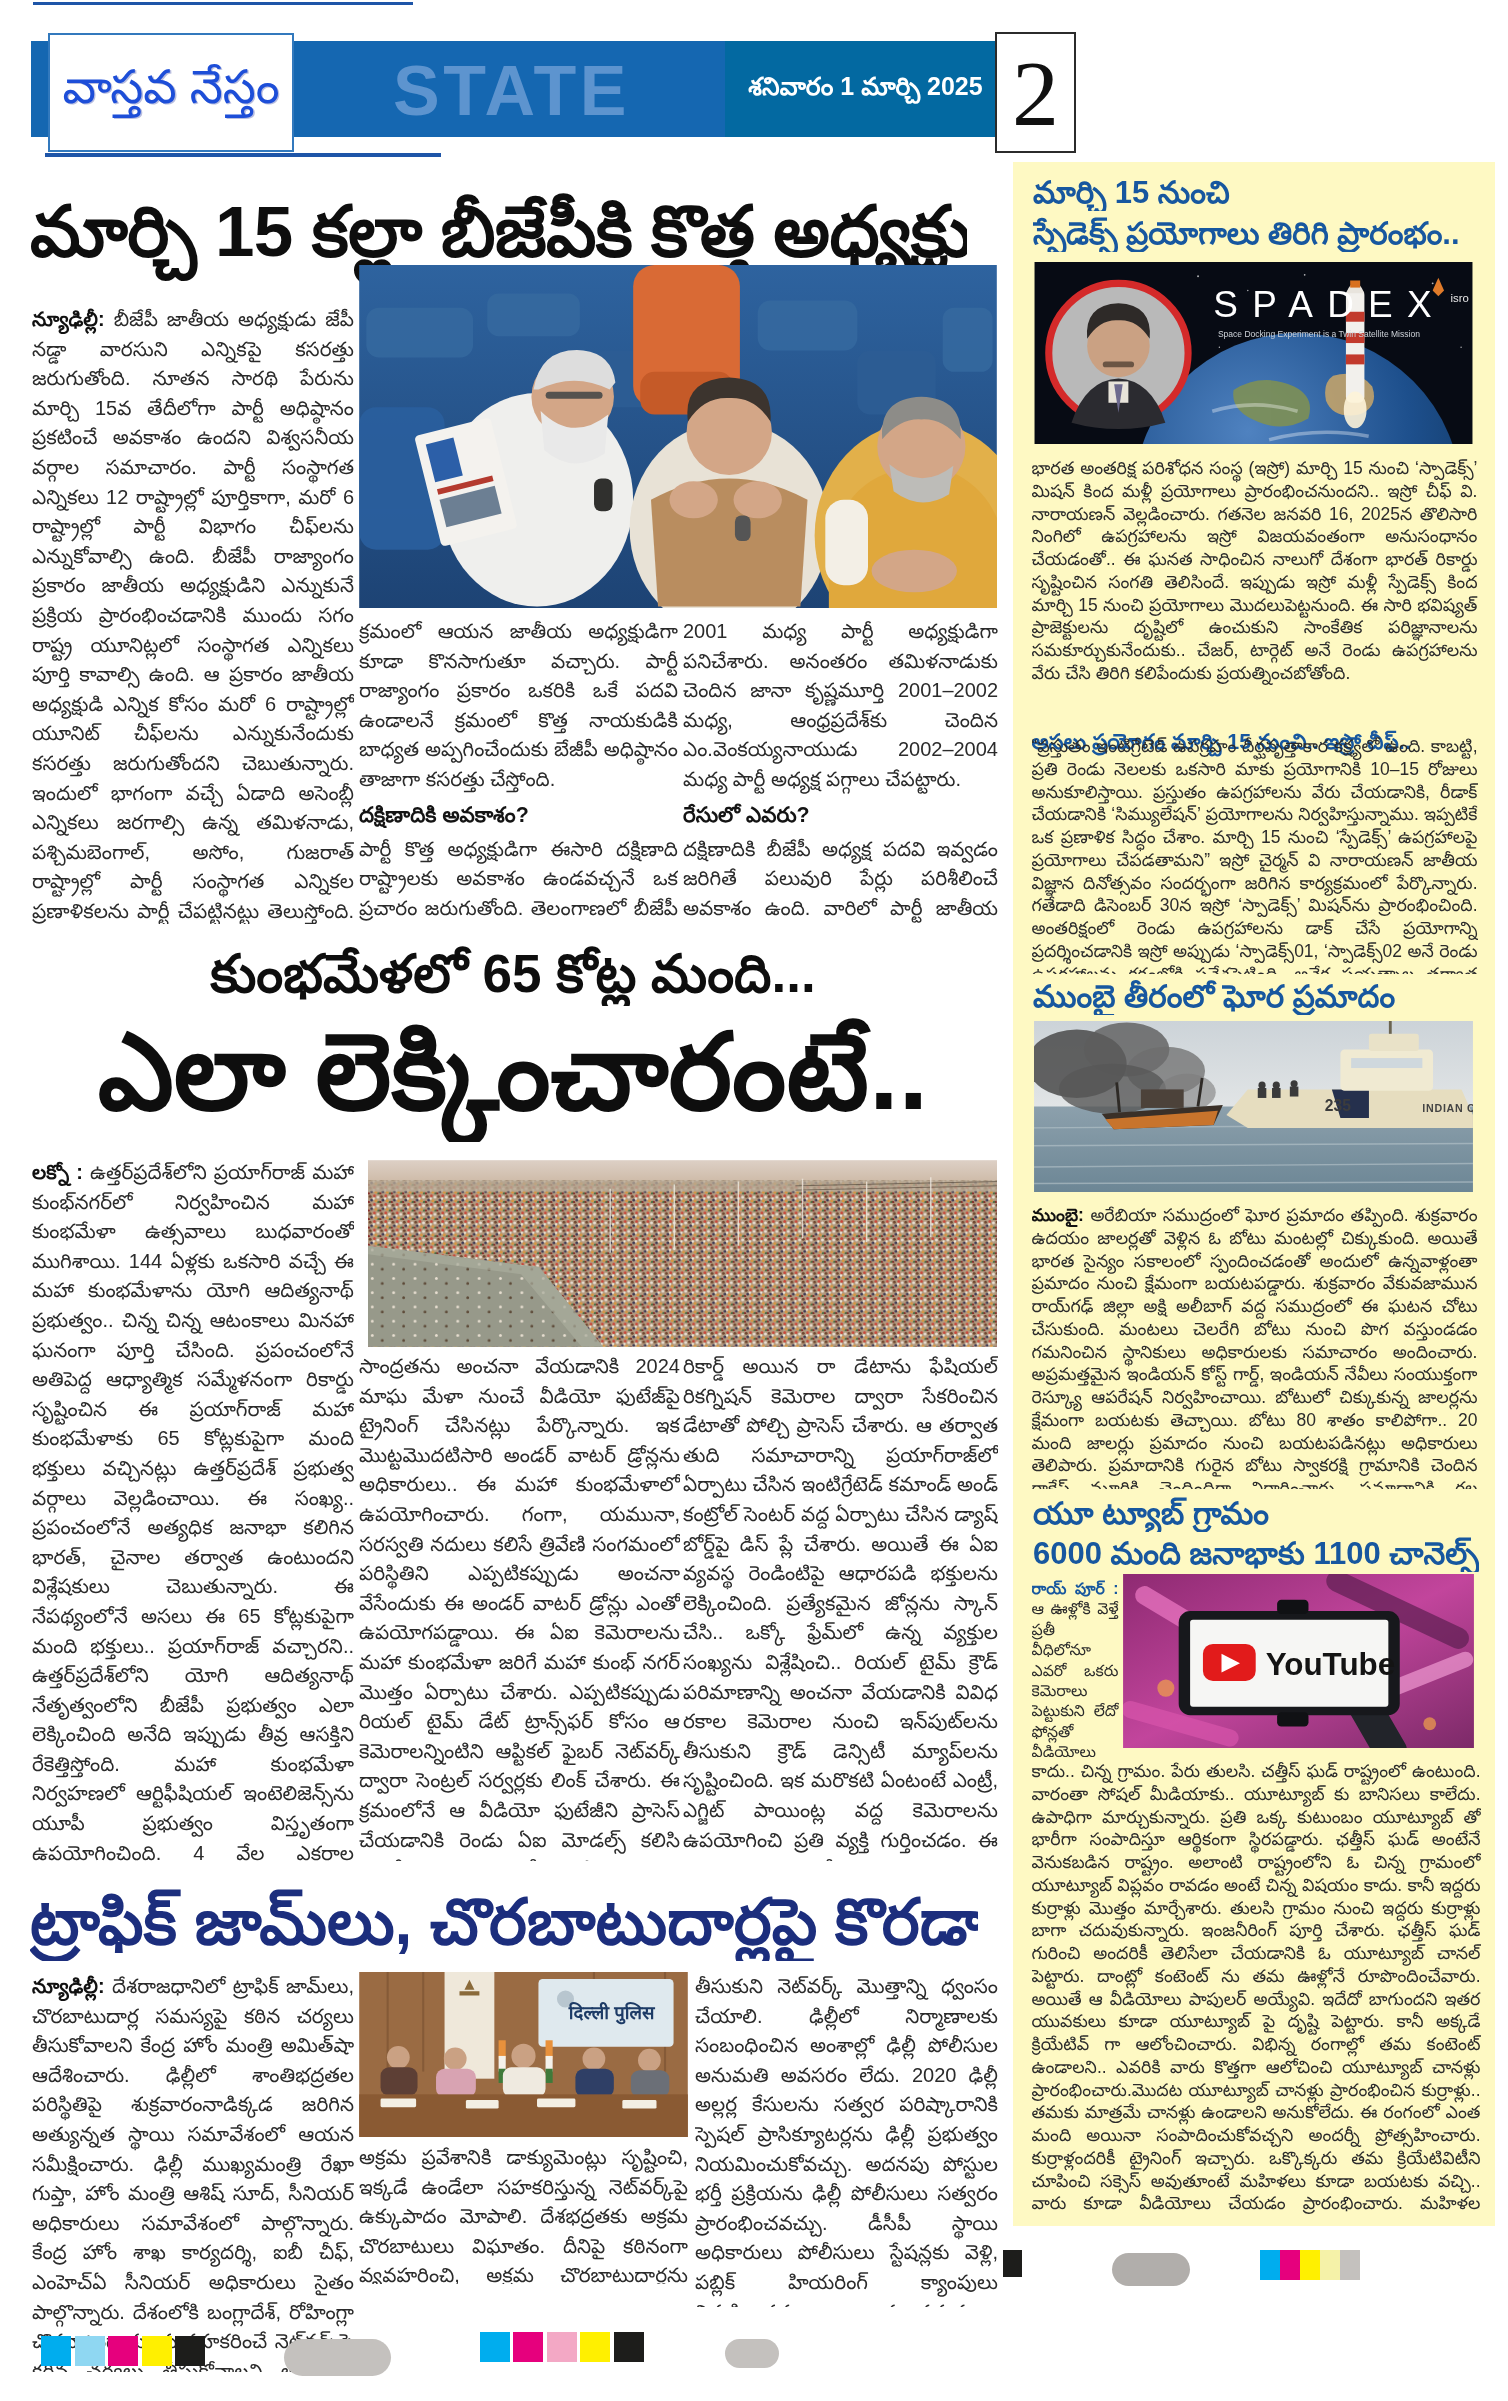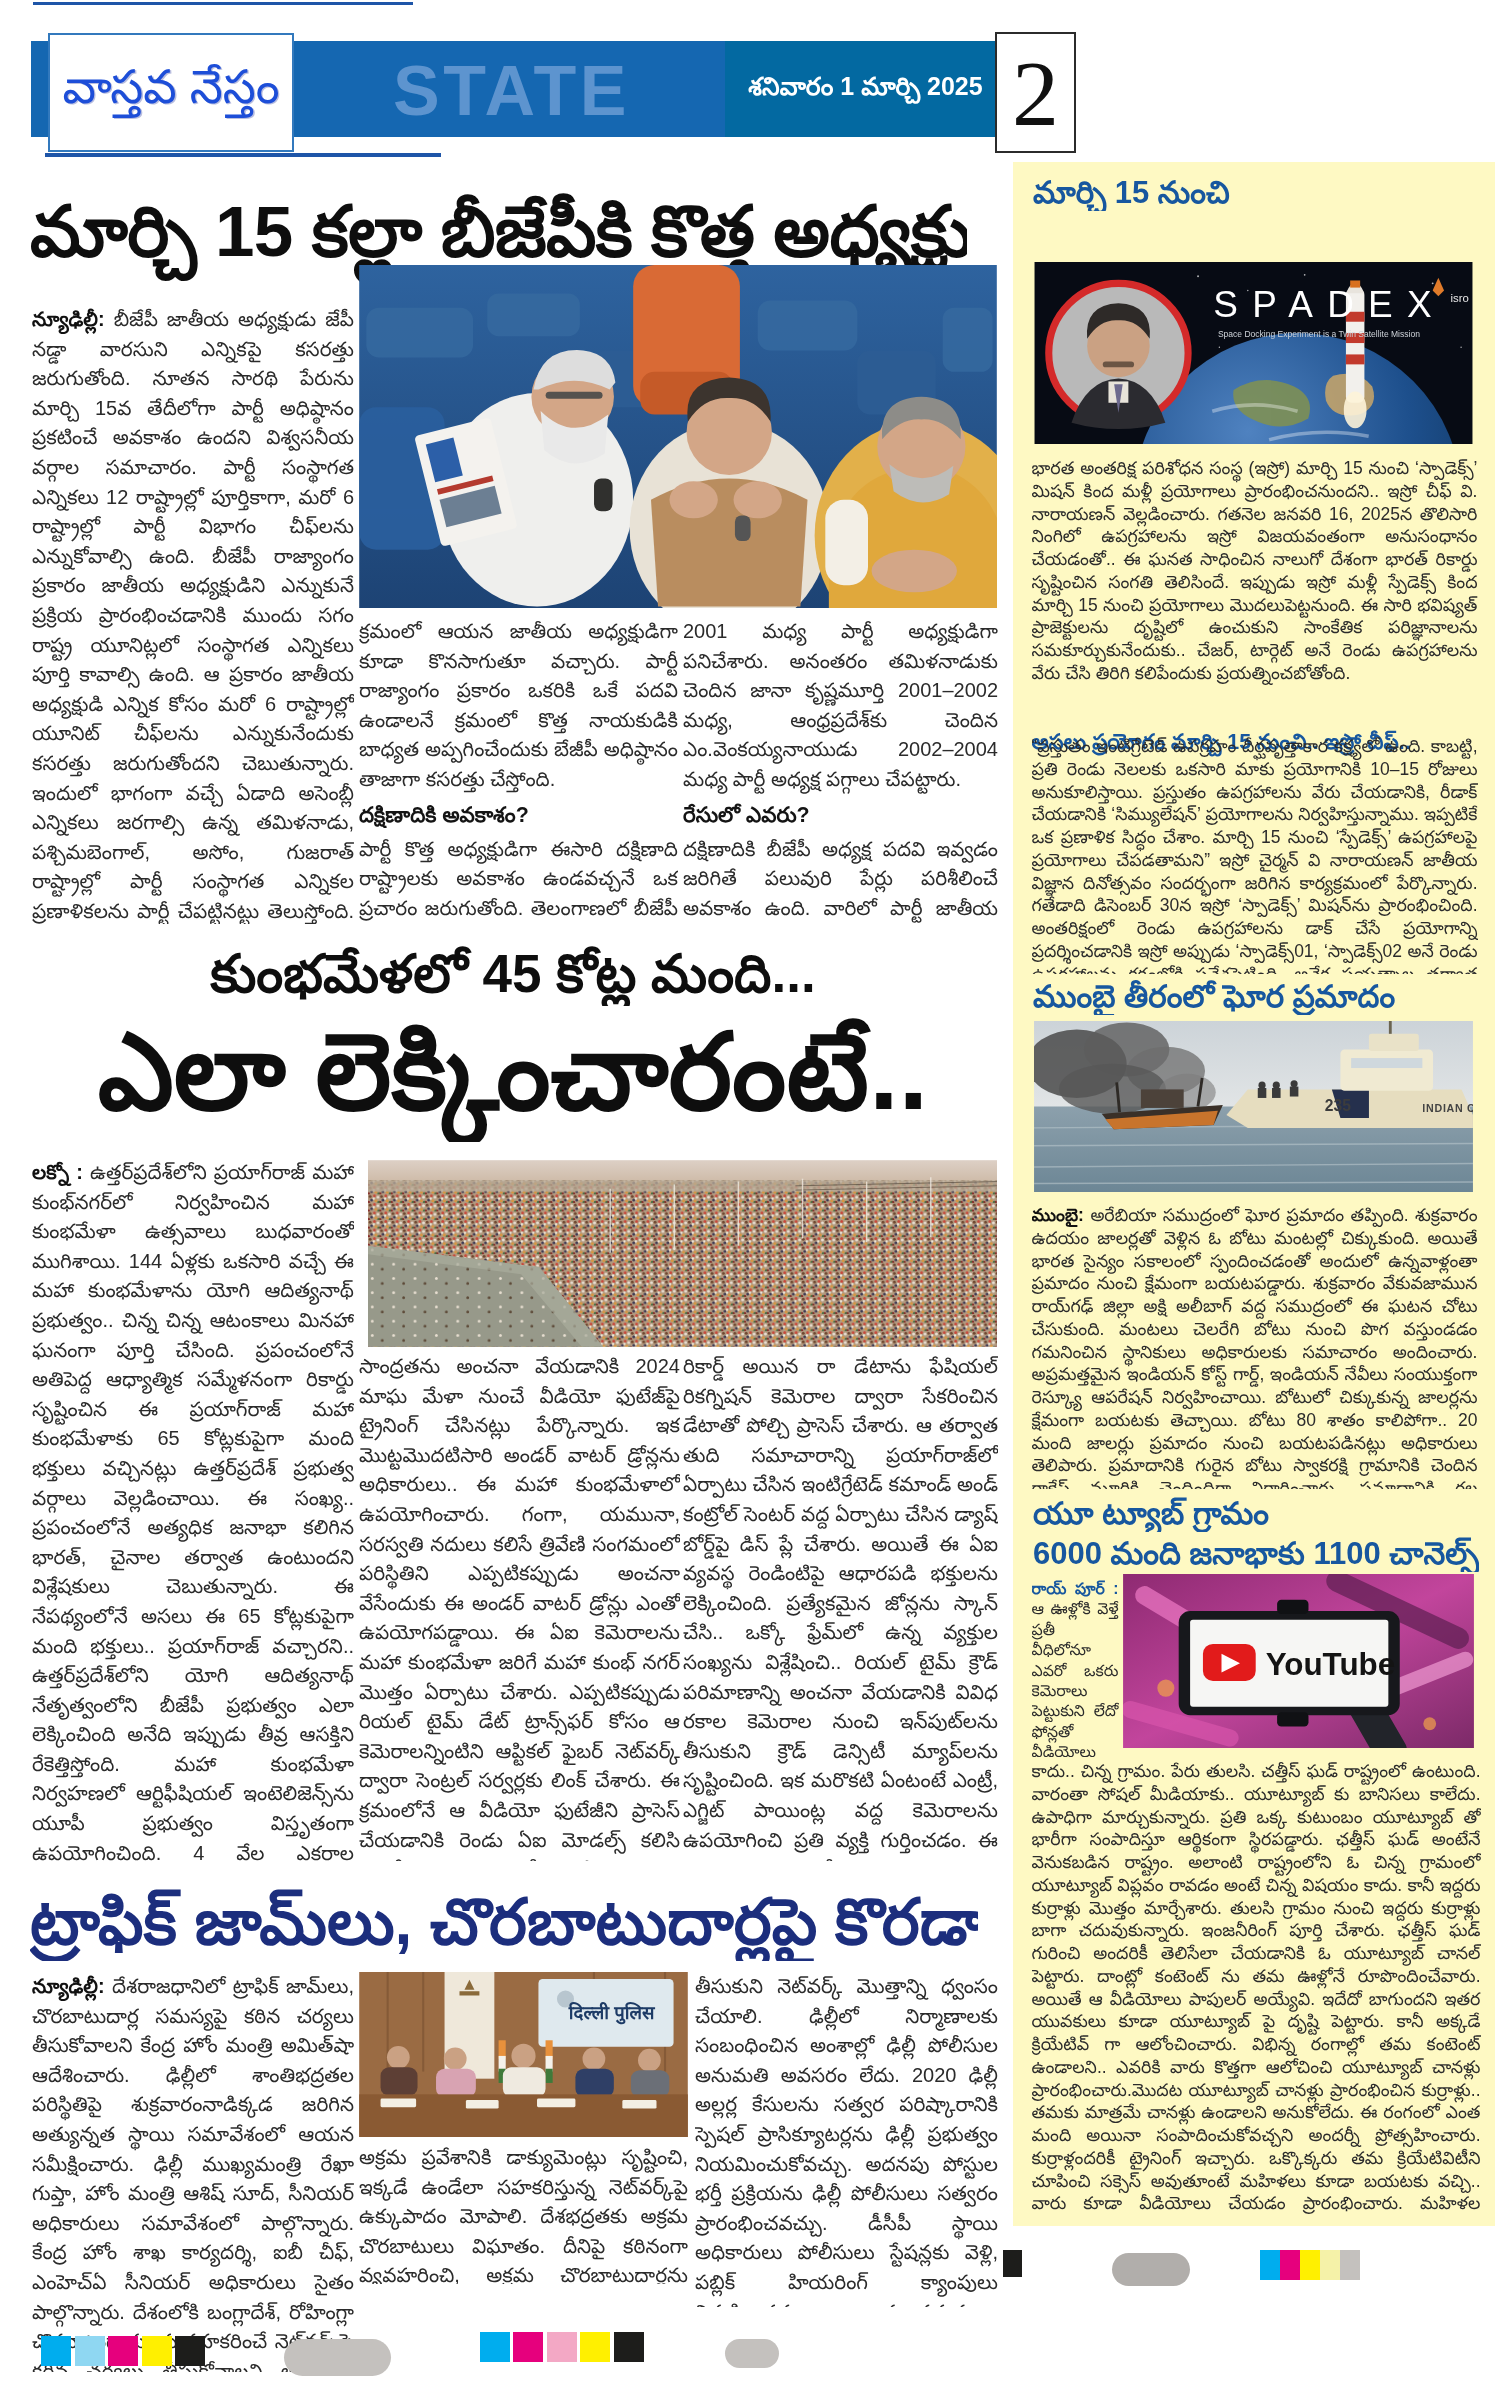--- a/index.html
+++ b/index.html
@@ -142,21 +142,21 @@
     <div class="sub">దక్షిణాదికి అవకాశం?</div>
     <p>పార్టీ కొత్త అధ్యక్షుడిగా ఈసారి దక్షిణాది రాష్ట్రాలకు అవకాశం ఉండవచ్చనే ఒక ప్రచారం జరుగుతోంది. తెలంగాణలో బీజేపీ బలం పెంచుకుంటూ ముందుకెళ్తుండగా, ఆంధ్రప్రదేశ్‌లో టీడీపీ ప్రభుత్వంతో కలిసి అధికారం పంచుకుంటోంది. ఈక్రమంలో దక్షిణాది రాష్ట్రాలకు చెందిన ఒకరికి పార్టీ అధ్యక్ష పగ్గాలు అప్పగించే అవకాశాలు ఉండవచ్చని అంటున్నారు. గతంలోనూ దక్షిణాదికి ప్రాధాన్యత కల్పించిన సందర్భాలు ఉన్నాయి. ఆంధ్రప్రదేశ్‌కు చెదిన బంగారు లక్ష్మణ్ 2000–</p>
   </div>
 
   <div class="abs col" style="left:683px;top:617px;width:315px;height:306px;">
     <p>2001 మధ్య పార్టీ అధ్యక్షుడిగా పనిచేశారు. అనంతరం తమిళనాడుకు చెందిన జానా కృష్ణమూర్తి 2001–2002 మధ్య, ఆంధ్రప్రదేశ్‌కు చెందిన ఎం.వెంకయ్యనాయుడు 2002–2004 మధ్య పార్టీ అధ్యక్ష పగ్గాలు చేపట్టారు.</p>
     <div class="sub">రేసులో ఎవరు?</div>
     <p>దక్షిణాదికి బీజేపీ అధ్యక్ష పదవి ఇవ్వడం జరిగితే పలువురి పేర్లు పరిశీలించే అవకాశం ఉంది. వారిలో పార్టీ జాతీయ ప్రధాన కార్యదర్శి బీఎల్ సంతోష్, డాక్టర్ కె.లక్ష్మణ్ – ఓబీసీ మోర్చా జాతీయ అధ్యక్షుడు, వనతి శ్రీనివాసన్– మహిళా మోర్చా జాతీయ అధ్యక్షురాలు ఉండవచ్చు. మహిళా నేతకు అధ్యక్ష పగ్గాలు అప్పగిస్తే మాత్రం ఒక మహిళకు బీజేపీ మొదటిసారి పార్టీ పగ్గాలు అప్పగించినట్టవుతుంది.</p>
   </div>
 
-  <div class="abs h-black kumbh-kicker">కుంభమేళలో 45 కోట్ల మంది...</div>
+  <div class="abs h-black kumbh-kicker">కుంభమేళలో 65 కోట్ల మంది...</div>
   <div class="abs h-black kumbh-headline">ఎలా లెక్కించారంటే..</div>
 
   <div class="abs col" style="left:32px;top:1158px;width:322px;height:704px;">
     <p><span class="lead">లక్నో :</span>
        <span>ఉత్తర్‌ప్రదేశ్‌లోని ప్రయాగ్‌రాజ్ మహా కుంభ్‌నగర్‌లో నిర్వహించిన మహా కుంభమేళా ఉత్సవాలు బుధవారంతో ముగిశాయి. 144 ఏళ్లకు ఒకసారి వచ్చే ఈ మహా కుంభమేళాను యోగి ఆదిత్యనాథ్ ప్రభుత్వం.. చిన్న చిన్న ఆటంకాలు మినహా ఘనంగా పూర్తి చేసింది. ప్రపంచంలోనే అతిపెద్ద ఆధ్యాత్మిక సమ్మేళనంగా రికార్డు సృష్టించిన ఈ ప్రయాగ్‌రాజ్ మహా కుంభమేళాకు 65 కోట్లకుపైగా మంది భక్తులు వచ్చినట్లు ఉత్తర్‌ప్రదేశ్ ప్రభుత్వ వర్గాలు వెల్లడించాయి. ఈ సంఖ్య.. ప్రపంచంలోనే అత్యధిక జనాభా కలిగిన భారత్, చైనాల తర్వాత ఉంటుందని విశ్లేషకులు చెబుతున్నారు. ఈ నేపథ్యంలోనే అసలు ఈ 65 కోట్లకుపైగా మంది భక్తులు.. ప్రయాగ్‌రాజ్ వచ్చారని.. ఉత్తర్‌ప్రదేశ్‌లోని యోగి ఆదిత్యనాథ్ నేతృత్వంలోని బీజేపీ ప్రభుత్వం ఎలా లెక్కించింది అనేది ఇప్పుడు తీవ్ర ఆసక్తిని రేకెత్తిస్తోంది. మహా కుంభమేళా నిర్వహణలో ఆర్టిఫీషియల్ ఇంటెలిజెన్స్‌ను యూపీ ప్రభుత్వం విస్తృతంగా ఉపయోగించింది. 4 వేల ఎకరాల వైశాల్యంలో 2750 సీసీ కెమెరాలను 24 గంటలు పనిచేశాయి. వాటిలో 250 ఏఐ ఆధారిత కెమెరాలు ఉన్నాయి. ఇవన్నీ సమాచారాన్ని కమాండ్ సెంటర్ కు నిరంతరం అందించాయి. ఎంతమంది వస్తున్నారు,పార్కింగ్ స్థలంలో వాహనాలు సంఖ్య, కూడళ్లలో రద్దీ పరిస్థితి ఎప్పటికప్పుడు తెలుసుకునే విధంగా ఏర్పాట్లు చేశారు.అయితే మహా కుంభమేళాకు భక్తులు వచ్చే ఎంట్రీ, ఎగ్జిట్ పాయింట్ల వద్ద ఆర్టిఫిషియల్ ఇంటెలిజెన్స్–ఏఐతో కూడిన సీసీటీవీలతో నిఘా ఏర్పాటు చేశారు. వీటి వల్ల రోజువారీగా మహా కుంభమేళాకు ఎంత మంది భక్తులు వచ్చారు అనేది లెక్కించారు. కుంభమేళాకు వచ్చే భక్తుల సంఖ్యను కచ్చితంగా లెక్కించడానికి ఏఐని ఉపయోగించినట్లు డివిజనల్ కమిషనర్ విజయ్ విశ్వాస్ వెల్లడించారు. అయితే ఈ ఏడాది జనవరి 13వ తేదీన ప్రారంభం అయిన మహా కుంభమేళా 45 రోజుల పాటు సాగి.. బుధవారం(ఫిబ్రవరి 26) మహా శివరాత్రి సందర్భంగా ముగిసింది. కానీ రద్దీగా గుంపులు గుంపులుగా ఉండే జనాన్ని లెక్కించేందుకు ఈ ఆర్టిఫిషియల్ ఇంటెలిజన్స్‌ను ఉపయోగించడం ఏడాది ముందు నుంచే ప్రారంభించినట్లు తెలిపారు. అయితే ఈ ఏఐ ద్వారా , జన</span></p>
   </div>
 
   <div class="abs photo" style="left:368px;top:1160px;width:629px;height:187px;">
     <svg width="629" height="187" viewBox="0 0 883 262">
       <defs>
@@ -267,20 +267,21 @@
   <div class="abs col" style="left:359px;top:2143px;width:329px;height:141px;">
     <p>అక్రమ ప్రవేశానికి డాక్యుమెంట్లు సృష్టించి, ఇక్కడే ఉండేలా సహకరిస్తున్న నెట్‌వర్క్‌పై ఉక్కుపాదం మోపాలి. దేశభద్రతకు అక్రమ చొరబాటులు విఘాతం. దీనిపై కఠినంగా వ్యవహరించి, అక్రమ చొరబాటుదార్లను గుర్తించి, వారిని వెనక్కి పంపాలి. ఢిల్లీలోని అంతర్రాష్ట్ర ముఠాలను గుర్తించి కఠినంగా వ్యవహరించేందుకు ఢిల్లీ పోలీసులు అత్యధిక ప్రాధాన్యత ఇవ్వాలి. నార్కోటిక్ కేసులను సీరియస్‌గా</p>
   </div>
   <div class="abs col" style="left:695px;top:1972px;width:303px;height:335px;">
     <p>తీసుకుని నెట్‌వర్క్ మొత్తాన్ని ధ్వంసం చేయాలి. ఢిల్లీలో నిర్మాణాలకు సంబంధించిన అంశాల్లో ఢిల్లీ పోలీసుల అనుమతి అవసరం లేదు. 2020 ఢిల్లీ అల్లర్ల కేసులను సత్వర పరిష్కారానికి స్పెషల్ ప్రాసిక్యూటర్లను ఢిల్లీ ప్రభుత్వం నియమించుకోవచ్చు. అదనపు పోస్టుల భర్తీ ప్రక్రియను ఢిల్లీ పోలీసులు సత్వరం ప్రారంభించవచ్చు. డీసీపీ స్థాయి అధికారులు పోలీసులు స్టేషన్లకు వెళ్లి, పబ్లిక్ హియరింగ్ క్యాంపులు నిర్వహించడం ద్వారా ప్రజాసమస్యలు పరిష్కరించాలి. మహిళలు, పిల్లల భద్రత కోసం జేజే క్లస్టర్లలో కొత్త సెక్యూరిటీ కమిటీలను ఏర్పాటు చేసుకోవాలి. ఢిల్లీ పోలీసులు నిత్యం ట్రాఫిక్ జామ్‌లతో ఉన్న ప్రాంతాలను గుర్తించాలి. ఢిల్లీ పోలీస్ కమిషనర్, చీఫ్ సెక్రటరీ కలిసి సమస్యకు సత్వర పరిష్కారం కనుగొనాలి. ప్రజలకు ట్రాఫిక్ జామ్‌ల నుంచి ఉపశమనం కలిగించాలి. నీళ్లు ఎక్కడైతే నిలిచిపోతున్నాయో గుర్తించేందుకు “మాన్‌సూన్ యాక్షన్ ప్లాన్”ను ఢిల్లీ ప్రభుత్వం సిద్ధం చేయాలి.</p>
   </div>
 
   <div class="abs panel" style="background: #fef9c3;">
 
     <div class="p-abs p-head" style="left:20px;top:13px;">మార్చి 15 నుంచి</div>
+    <div class="p-abs p-head" style="left:20px;top:54px;">స్పేడెక్స్ ప్రయోగాలు తిరిగి ప్రారంభం..</div>
 
     <div class="p-abs photo" style="left:21.4px;top:100px;width:439px;height:182px;">
       <svg width="439" height="182" viewBox="0 0 616 256">
         <defs>
           <radialGradient id="earth" cx="0.35" cy="0.3" r="1">
             <stop offset="0" stop-color="#4f82c0"></stop>
               <stop offset="0.5" stop-color="#1d4f8c"></stop>
               <stop offset="1" stop-color="#0a2746"></stop>
           </radialGradient>
         </defs>

